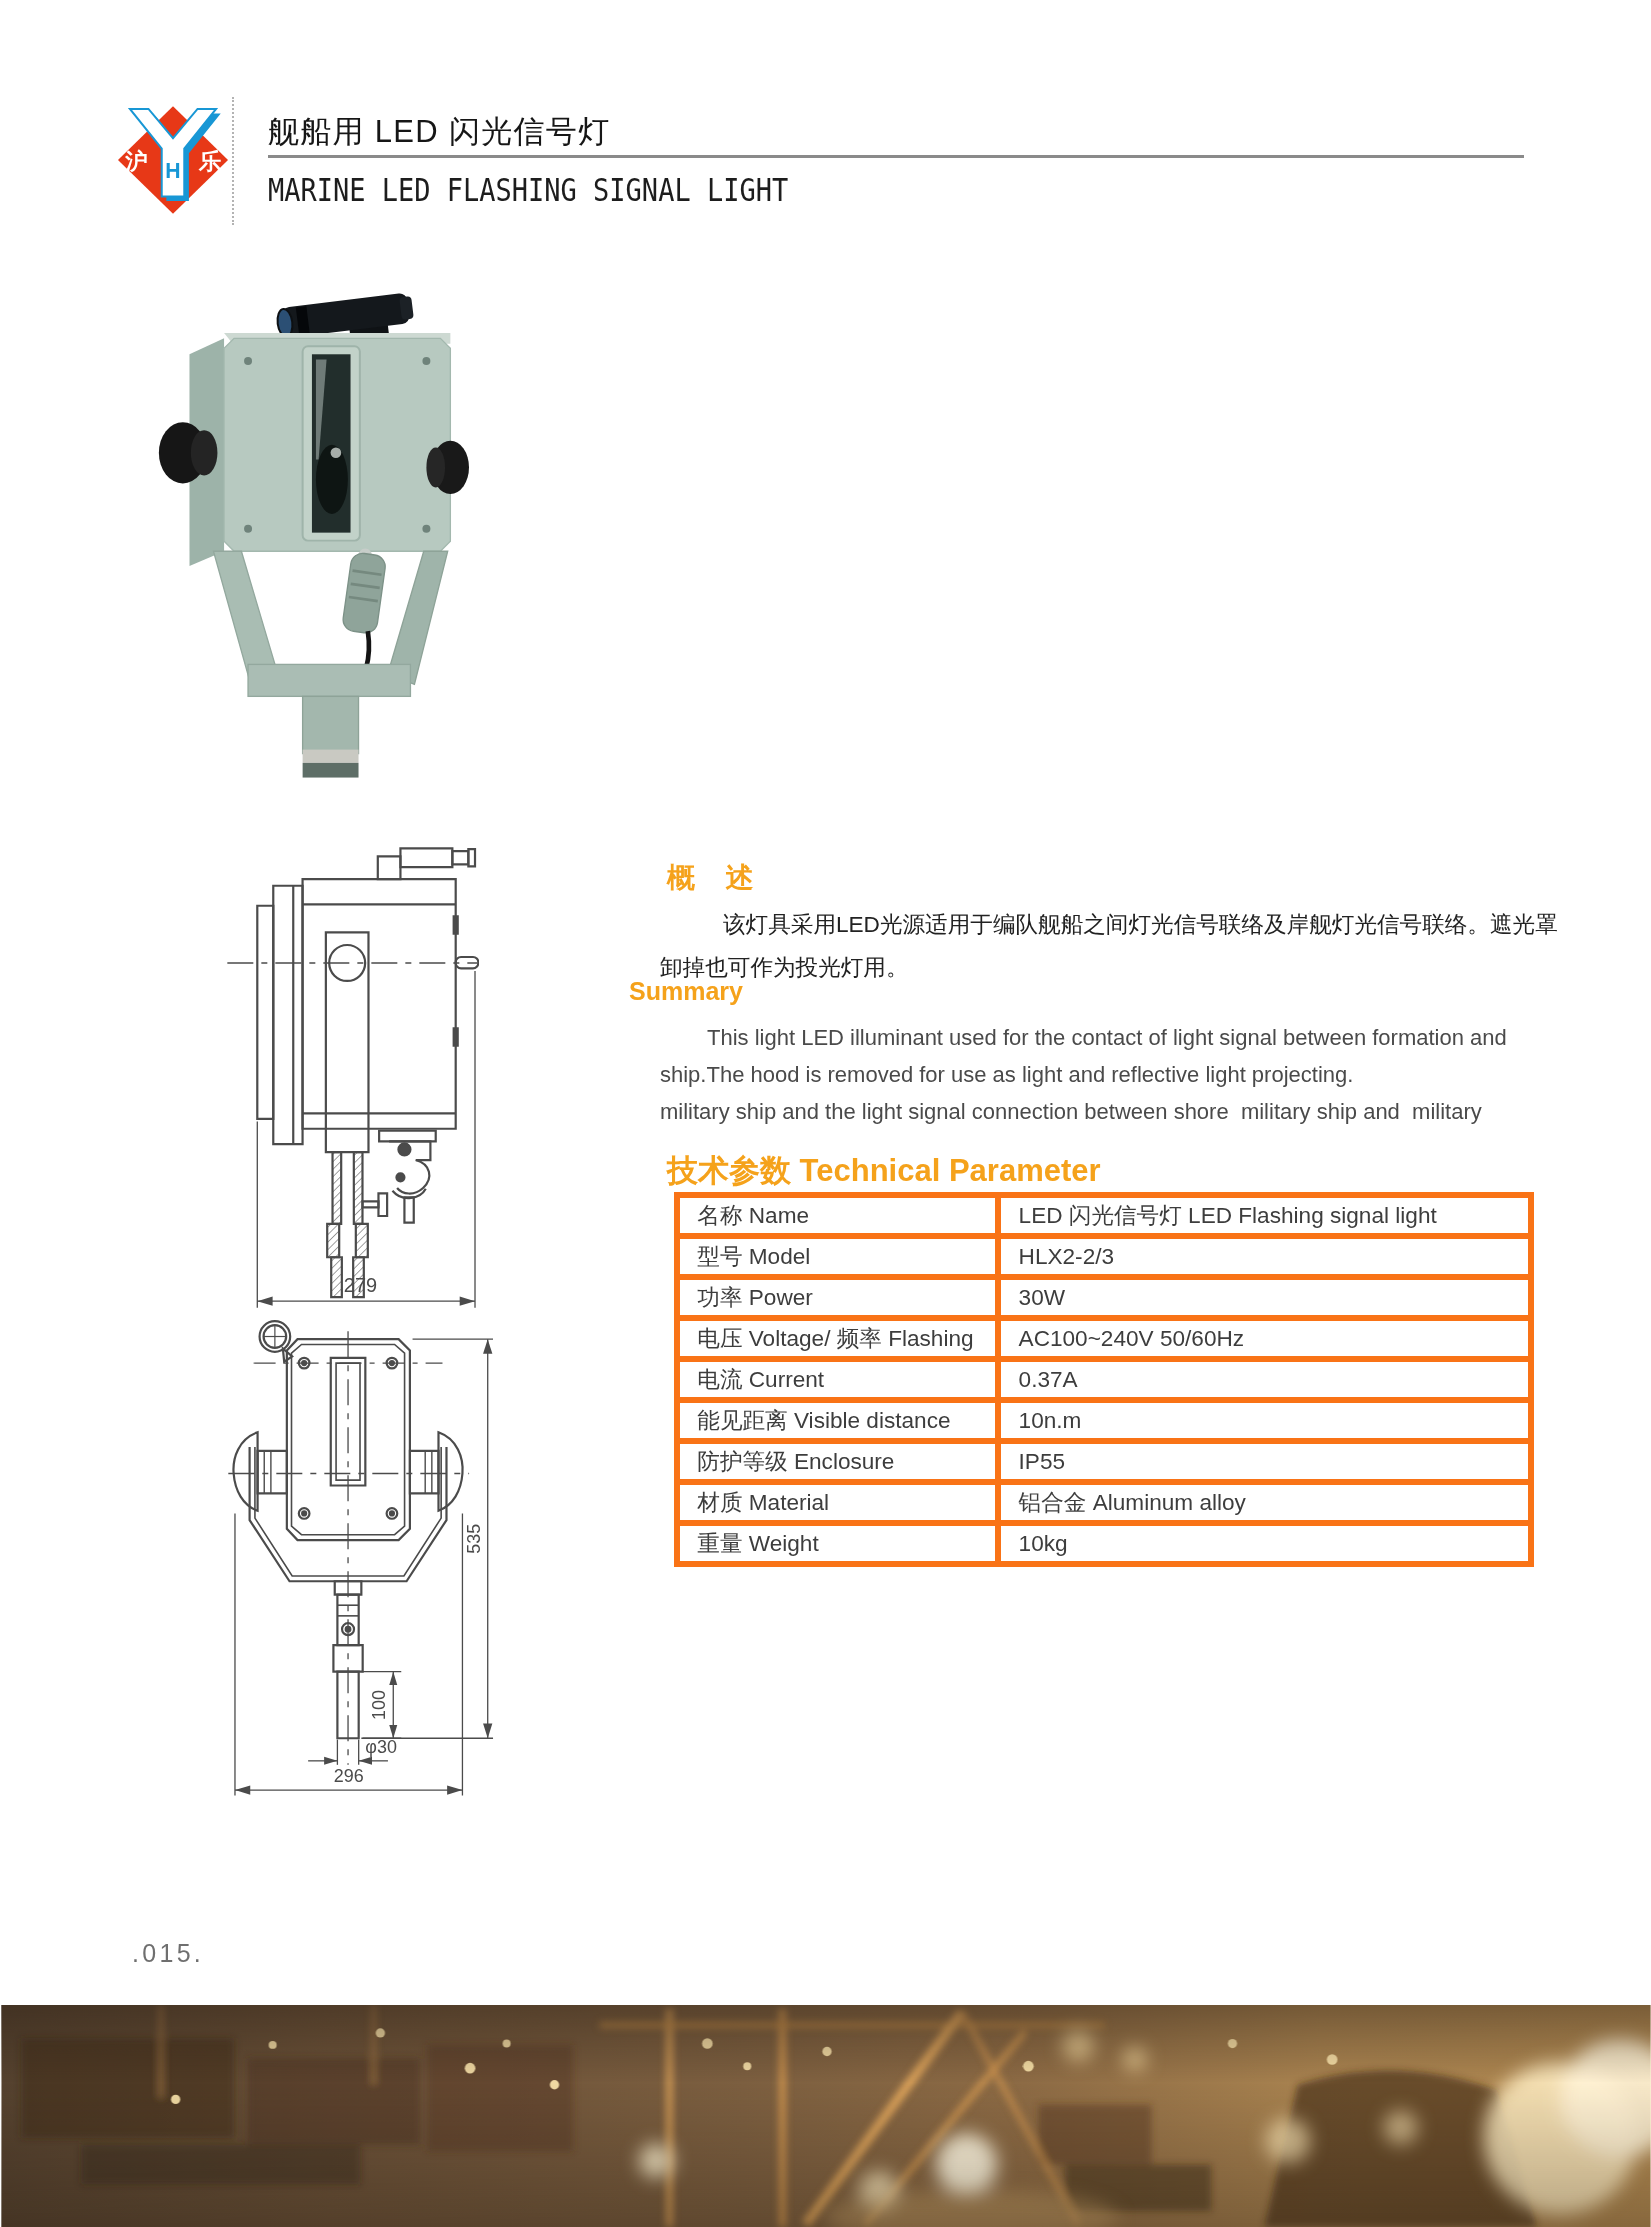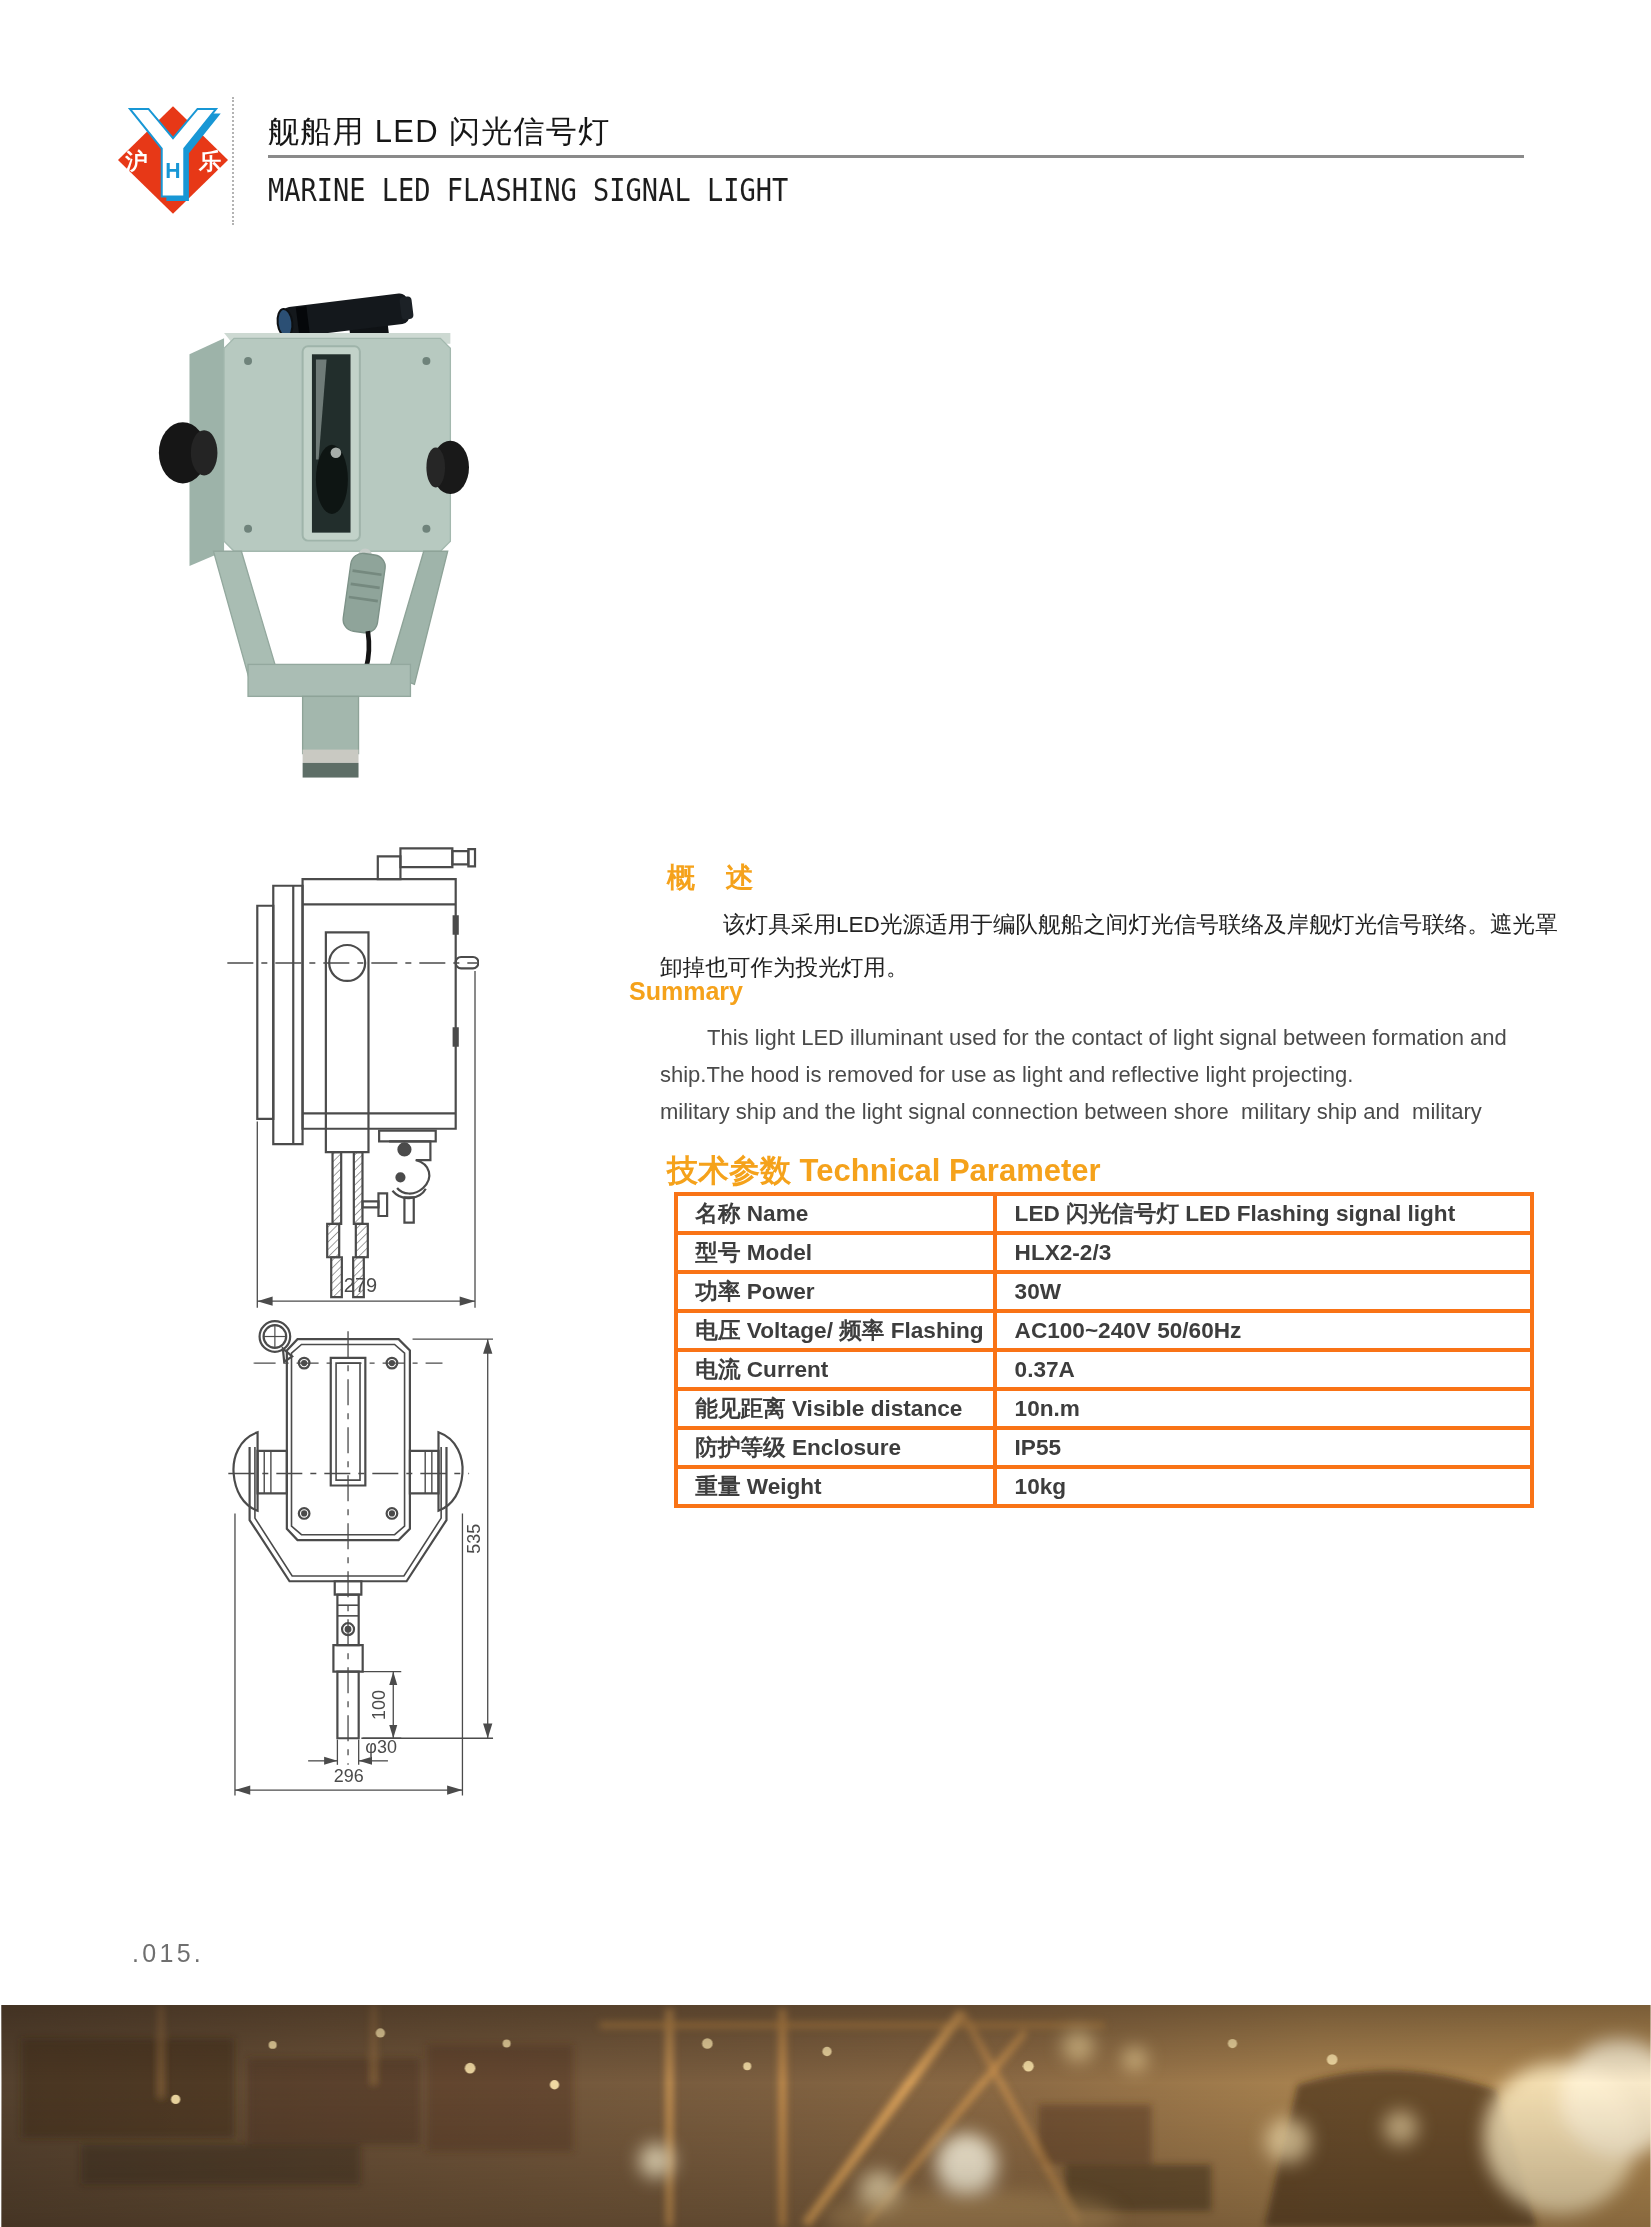--- a/index.html
+++ b/index.html
@@ -21,22 +21,22 @@
   .overview-h{left:667px;top:859px;font-size:28px;letter-spacing:1.3px;}
   .zh-par{left:660px;top:903px;width:922px;font-size:22.6px;color:#222222;line-height:43px;}
   .zh-par .l1{padding-left:63px;}
   .summary-h{left:629px;top:977px;font-size:25px;}
   .en-par{left:660px;top:1019px;width:922px;font-size:22px;color:#4a4a4a;line-height:37px;}
   .en-par div{white-space:pre;}
   .en-par .l1{padding-left:47px;}
   .params-h{left:667px;top:1150px;font-size:31px;}
 
   table.params{left:674px;top:1192px;border-collapse:collapse;table-layout:fixed;width:860px;}
-  table.params td{border:4px solid #f97316;height:35px;font-size:22.6px;color:#3d3d3d;
-                  padding:0 0 0 17.3px;vertical-align:middle;white-space:nowrap;overflow:hidden;font-weight:bold;}
+  table.params td{border:6px solid #f97316;height:35px;font-size:22.6px;color:#3d3d3d;
+                  padding:0 0 0 17.3px;vertical-align:middle;white-space:nowrap;overflow:hidden;}
   table.params td.c1{width:298px;}
 
   .page-num{left:132px;top:1939px;font-size:25px;color:#6f6f6f;letter-spacing:3.3px;}
 
   
   .draw line,.draw rect,.draw path,.draw circle,.draw ellipse,.draw polyline{vector-effect:non-scaling-stroke;}
   .dim-text{font-family:"Liberation Sans",sans-serif;fill:#4b4b4b;}
 
   .footer{left:0;top:2005px;}
 </style>
@@ -299,20 +299,24 @@
       <td class="c1">电流 Current</td>
       <td>0.37A</td>
       </tr>
     <tr>
       <td class="c1">能见距离 Visible distance</td>
       <td>10n.m</td>
       </tr>
     <tr>
       <td class="c1">防护等级 Enclosure</td>
       <td>IP55</td>
+      </tr>
+    <tr>
+      <td class="c1">材质 Material</td>
+      <td>铝合金 Aluminum alloy</td>
       </tr>
     <tr>
       <td class="c1">重量 Weight</td>
       <td>10kg</td>
       </tr>
   </tbody>
 </table>
 
 <div class="abs page-num">.015.</div>
 

